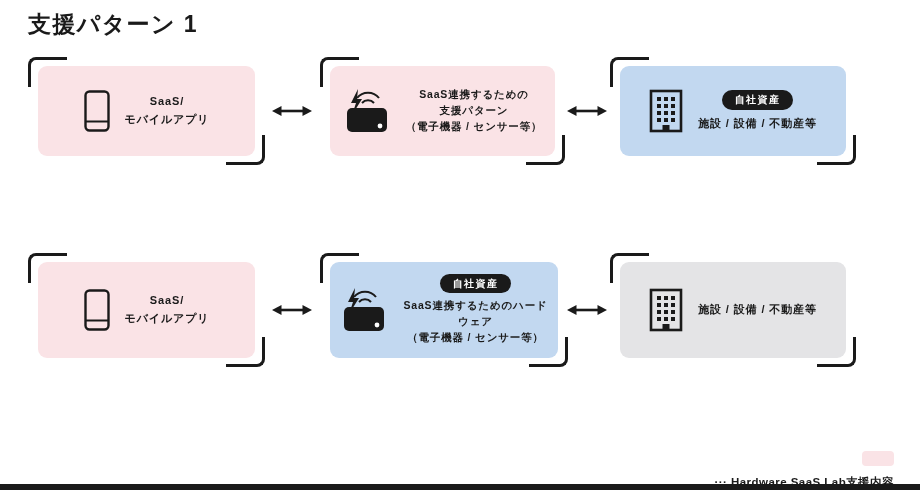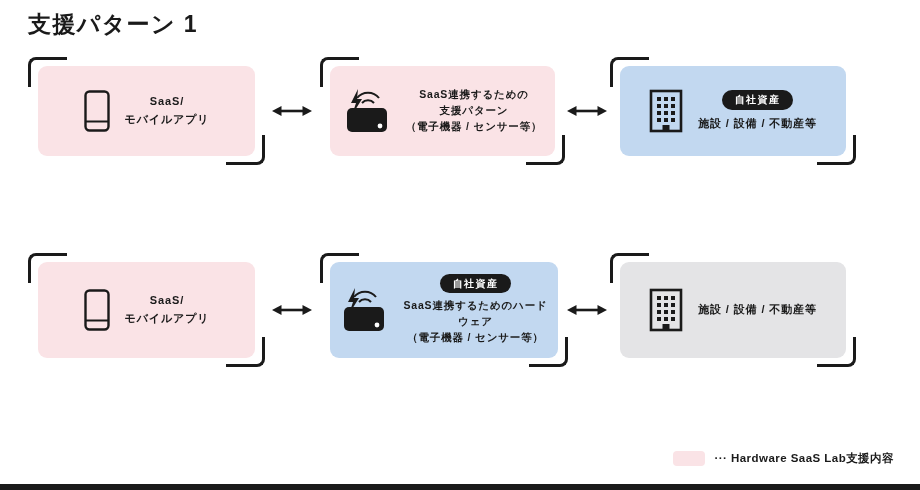--- a/index.html
+++ b/index.html
@@ -25,21 +25,21 @@
     display:flex;flex-direction:column;align-items:center;text-align:center;
     font-size:11px;font-weight:700;letter-spacing:.08em;line-height:1.6;
   }
   .box-text.small{font-size:10.5px;line-height:1.5;}
   .asset-badge{
     background:var(--ink,#1a1a1a);color:#ffffff;font-size:10px;font-weight:700;
     letter-spacing:.14em;padding:2px 13px;border-radius:10px;margin-bottom:5px;display:inline-block;
   }
   .arrow{position:absolute;width:40px;height:14px;}
   .legend{position:absolute;right:26px;top:451px;display:flex;gap:36px;align-items:center;}
-  .legend-item{display:flex;align-items:flex-end;gap:9px;font-size:11.5px;font-weight:700;letter-spacing:.04em;}
+  .legend-item{display:flex;align-items:flex-end;gap:9px;font-size:11.5px;font-weight:700;letter-spacing:.04em;flex-direction:column;}
   .legend-swatch{width:32px;height:15px;border-radius:4px;flex:0 0 auto;}
   .legend-swatch.pink{background:var(--pink,#fae3e6);}
   .legend-swatch.blue{background:var(--blue,#c2d8f0);}
   .bottom-bar{position:absolute;left:0;right:0;bottom:0;height:6px;background:var(--ink,#1a1a1a);}
   svg{display:block;}
 </style>
 </head>
 <body>
 
 <div class="canvas">

